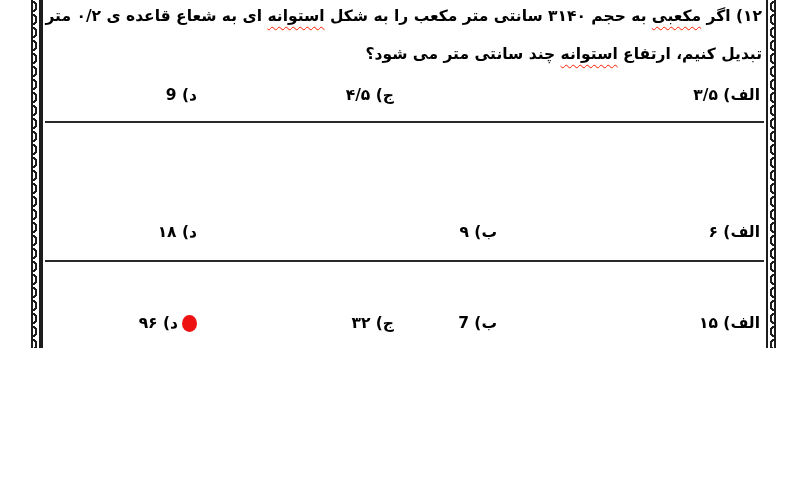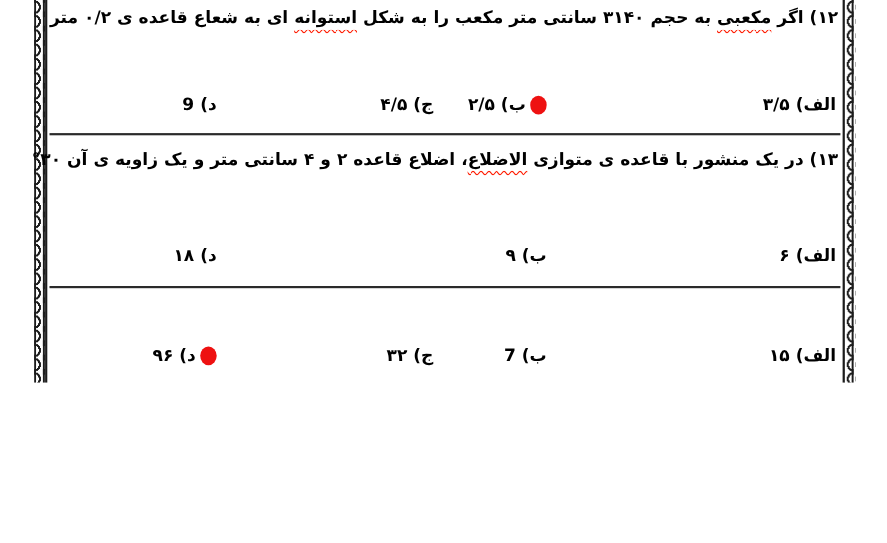--- a/index.html
+++ b/index.html
@@ -74,28 +74,27 @@
 <div class="page">
   <div class="border-left"></div>
   <div class="border-right"></div>
   <div class="border-bottom"></div>
 
   <div class="sep sep1"></div>
   <div class="sep sep2"></div>
 
   <div class="content">
     <div class="line q12l1"><span>۱۲) اگر </span><span class="misspelled">مکعبی</span><span> به حجم ۳۱۴۰ سانتی متر مکعب را به شکل </span><span class="misspelled">استوانه</span><span> ای به شعاع قاعده ی ۰/۲ متر</span></div>
+    <div class="line q12l2"><span>تبدیل کنیم، ارتفاع </span><span class="misspelled">استوانه</span><span> چند سانتی متر می شود؟</span></div>
     <div class="answers q12ans">
         <span class="option col-a"><span>الف) ۳/۵</span></span>
-        <span class="option col-b"><span class="marker"></span><span>ب) ۲/۵</span></span>
         <span class="option col-c"><span>ج) ۴/۵</span></span>
         <span class="option col-d"><span>د) 9</span></span>
       </div>
 
-    <div class="line q13l1"><span>۱۳) در یک منشور با قاعده ی متوازی </span><span class="misspelled">الاضلاع</span><span>، اضلاع قاعده ۲ و ۴ سانتی متر و یک زاویه ی آن ۳۰°</span></div>
     <div class="answers q13ans">
         <span class="option col-a"><span>الف) ۶</span></span>
         <span class="option col-b"><span>ب) ۹</span></span>
         <span class="option col-d"><span>د) ۱۸</span></span>
       </div>
 
     <div class="answers q14ans">
         <span class="option col-a"><span>الف) ۱۵</span></span>
         <span class="option col-b"><span>ب) 7</span></span>
         <span class="option col-c"><span>ج) ۳۲</span></span>

